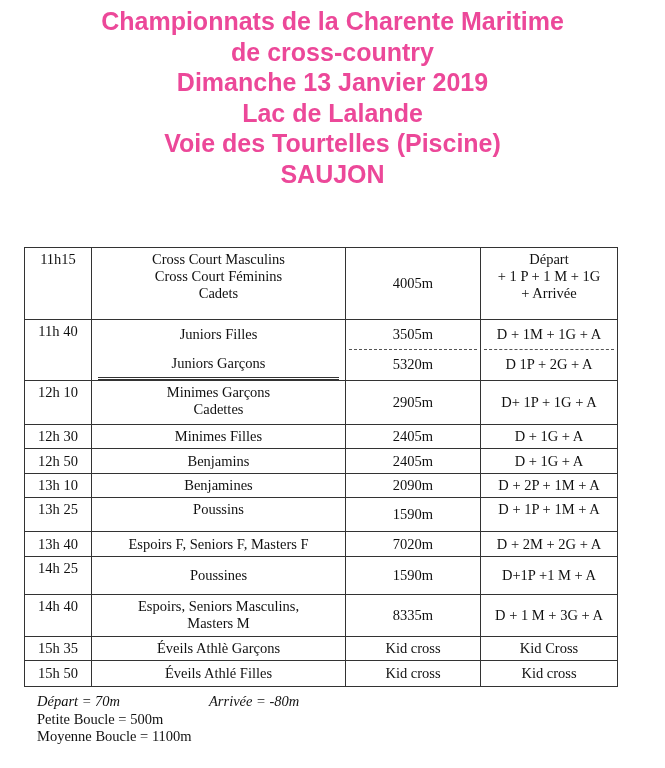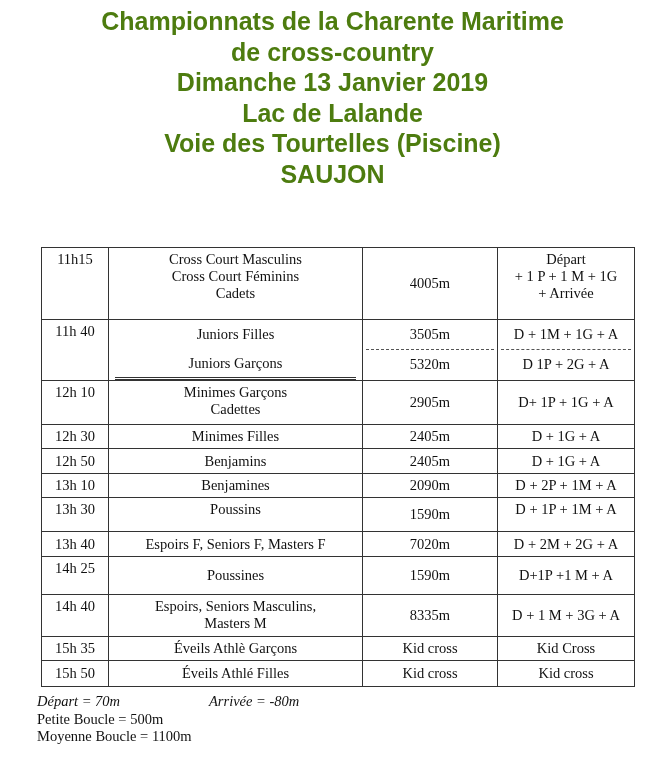--- a/index.html
+++ b/index.html
@@ -1,20 +1,20 @@
 <!DOCTYPE html>
 <html><head>
 <meta charset="utf-8">
 <style>
   html, body { margin: 0; padding: 0; background: #ffffff; }
   body { width: 665px; height: 768px; position: relative; overflow: hidden; color: #111; }
   .title-block { position: absolute; top: 6px; left: 0; width: 665px; text-align: center;
-    font-family: "Liberation Sans", sans-serif; font-weight: bold; font-size: 25px; line-height: 30.5px; color: #4d7c0f; }
+    font-family: "Liberation Sans", sans-serif; font-weight: bold; font-size: 25px; line-height: 30.5px; color: #ec4899; }
   .title-line { display: block; }
-  table.schedule { position: absolute; left: 41px; top: 247px; width: 594px; border-collapse: collapse;
+  table.schedule { position: absolute; left: 24px; top: 247px; width: 594px; border-collapse: collapse;
     font-family: "Liberation Serif", serif; font-size: 14.5px; color: #111; }
   table.schedule td { border: 1.5px solid #333; text-align: center; vertical-align: top; padding: 0; line-height: 17px; }
   td.time { width: 66px; padding-top: 3px !important; }
   td.cat { width: 253px; }
   td.dist { width: 134px; }
   td.parc { width: 136px; }
   .cell-inner { padding-top: 3px; }
   .vmid { vertical-align: middle !important; }
   .split-top { height: 29px; display: flex; align-items: center; justify-content: center; }
   .split-bottom { height: 28px; display: flex; align-items: center; justify-content: center; }
@@ -105,21 +105,21 @@
   </tr>
 
   <tr style="height:24px">
     <td class="time vmid" style="padding-top:0!important">13h 10</td>
     <td class="cat vmid">Benjamines</td>
     <td class="dist vmid">2090m</td>
     <td class="parc vmid">D + 2P + 1M + A</td>
   </tr>
 
   <tr style="height:34px">
-    <td class="time">13h 30</td>
+    <td class="time">13h 25</td>
     <td class="cat">
           <div class="cell-inner">Poussins</div>
         </td>
     <td class="dist vmid">1590m</td>
     <td class="parc">
           <div class="cell-inner">D + 1P + 1M + A</div>
         </td>
   </tr>
 
   <tr style="height:25px">

